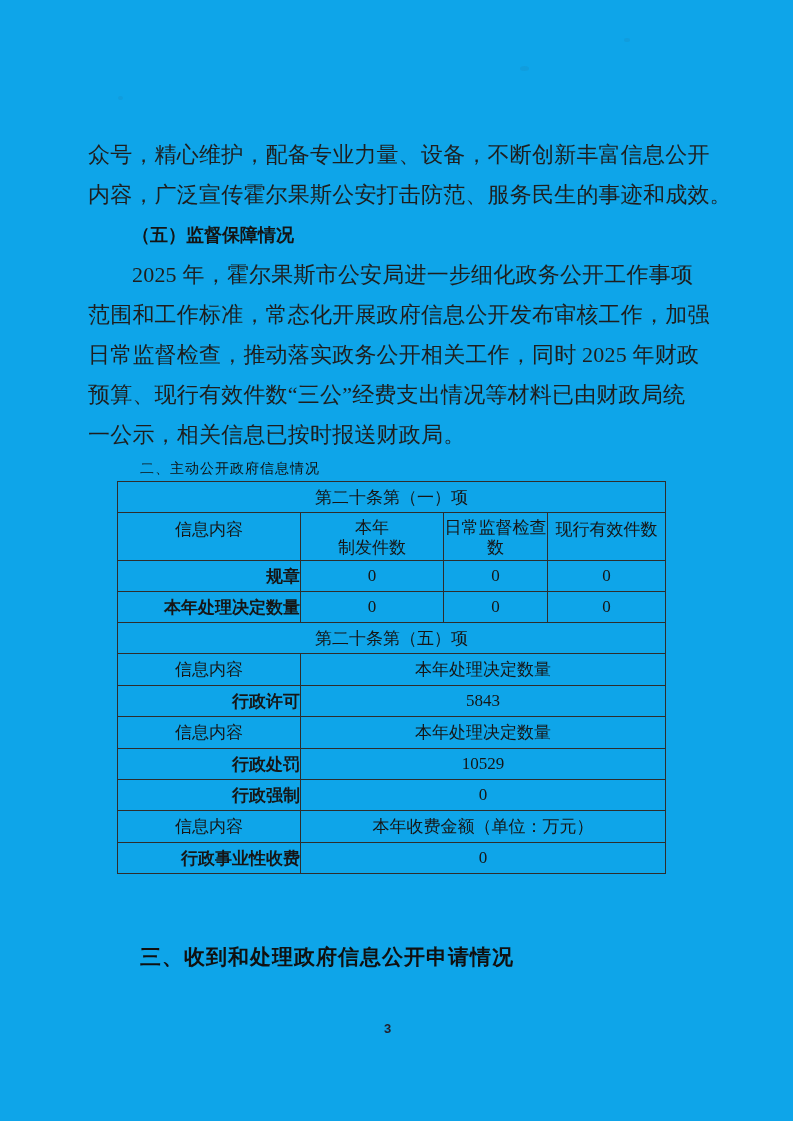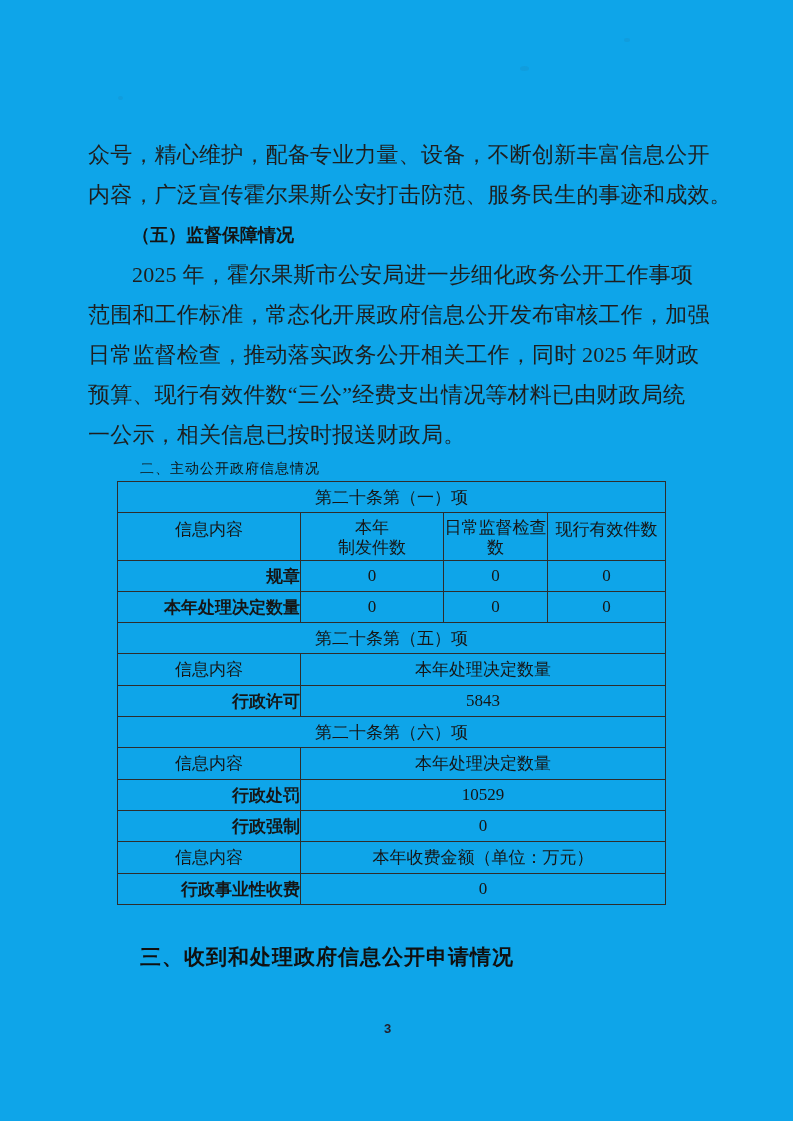--- a/index.html
+++ b/index.html
@@ -124,23 +124,20 @@
       </tr>
       <tr class="r-head">
         <td>信息内容</td>
         <td colspan="3">本年处理决定数量</td>
       </tr>
       <tr class="r-data">
         <td class="lbl">行政许可</td>
         <td colspan="3">5843</td>
       </tr>
 
-      <tr class="r-title">
-        <td colspan="4">第二十条第（六）项</td>
-      </tr>
       <tr class="r-head">
         <td>信息内容</td>
         <td colspan="3">本年处理决定数量</td>
       </tr>
       <tr class="r-data">
         <td class="lbl">行政处罚</td>
         <td colspan="3">10529</td>
       </tr>
       <tr class="r-data">
         <td class="lbl">行政强制</td>

